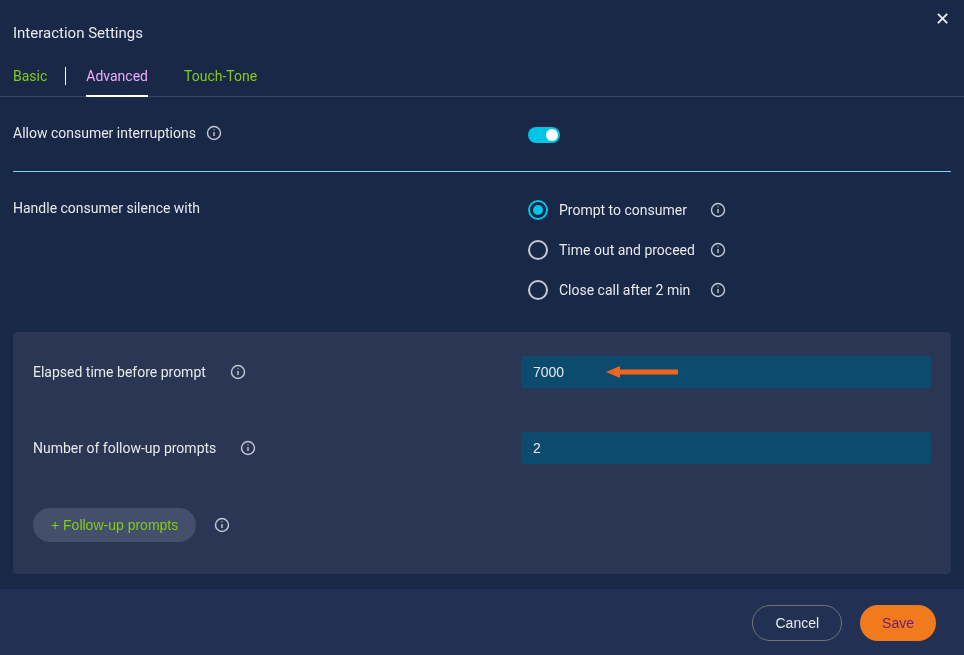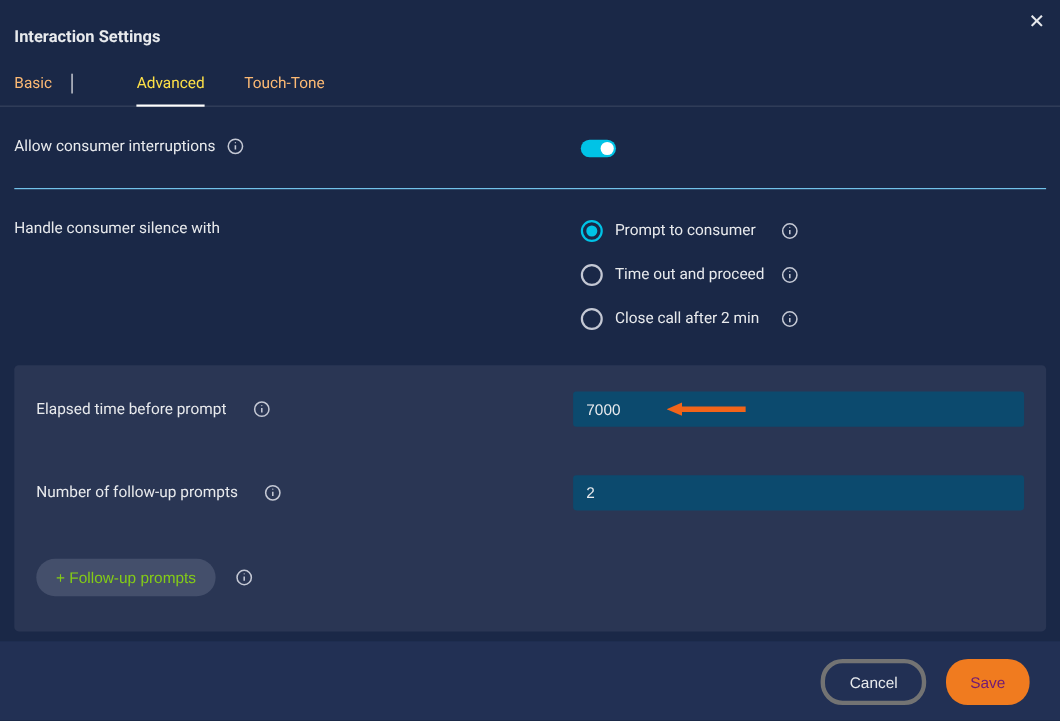--- a/index.html
+++ b/index.html
@@ -30,38 +30,37 @@
       font-size: 18px;
       cursor: pointer;
       background: none;
       border: none;
     }
     .header {
       padding: 24px 13px 10px 13px;
     }
     .title {
       font-size: 15px;
-      font-weight: 700;
+      font-weight: 400;
     }
     .tabs {
       display: flex;
       border-bottom: 1px solid #3a4560;
       padding: 0 13px;
       margin-top: 4px;
     }
     .tab {
       padding: 12px 0;
       margin-right: 36px;
       cursor: pointer;
       position: relative;
-      color: #fdba74;
+      color: #84cc16;
     }
     .tab.active {
-      color: #fde047;
-      margin-left: 38px;
+      color: #f0abfc;
     }
     .tab-separator {
       width: 1px;
       background: #ffffff;
       align-self: center;
       height: 18px;
       margin-right: 20px;
       margin-left: -18px;
     }
     .tab.active::after {
@@ -232,21 +231,21 @@
     }
     .btn {
       border-radius: 20px;
       padding: 9px 22px;
       font-size: 14px;
       cursor: pointer;
       border: none;
     }
     .btn-cancel {
       background: transparent;
-      border: 4px solid #737373;
+      border: 1px solid #737373;
       color: #e8eaed;
     }
     .btn-save {
       background: #f07b1f;
       color: #701a75;
     }
   </style>
 </head>
 <body>
 

